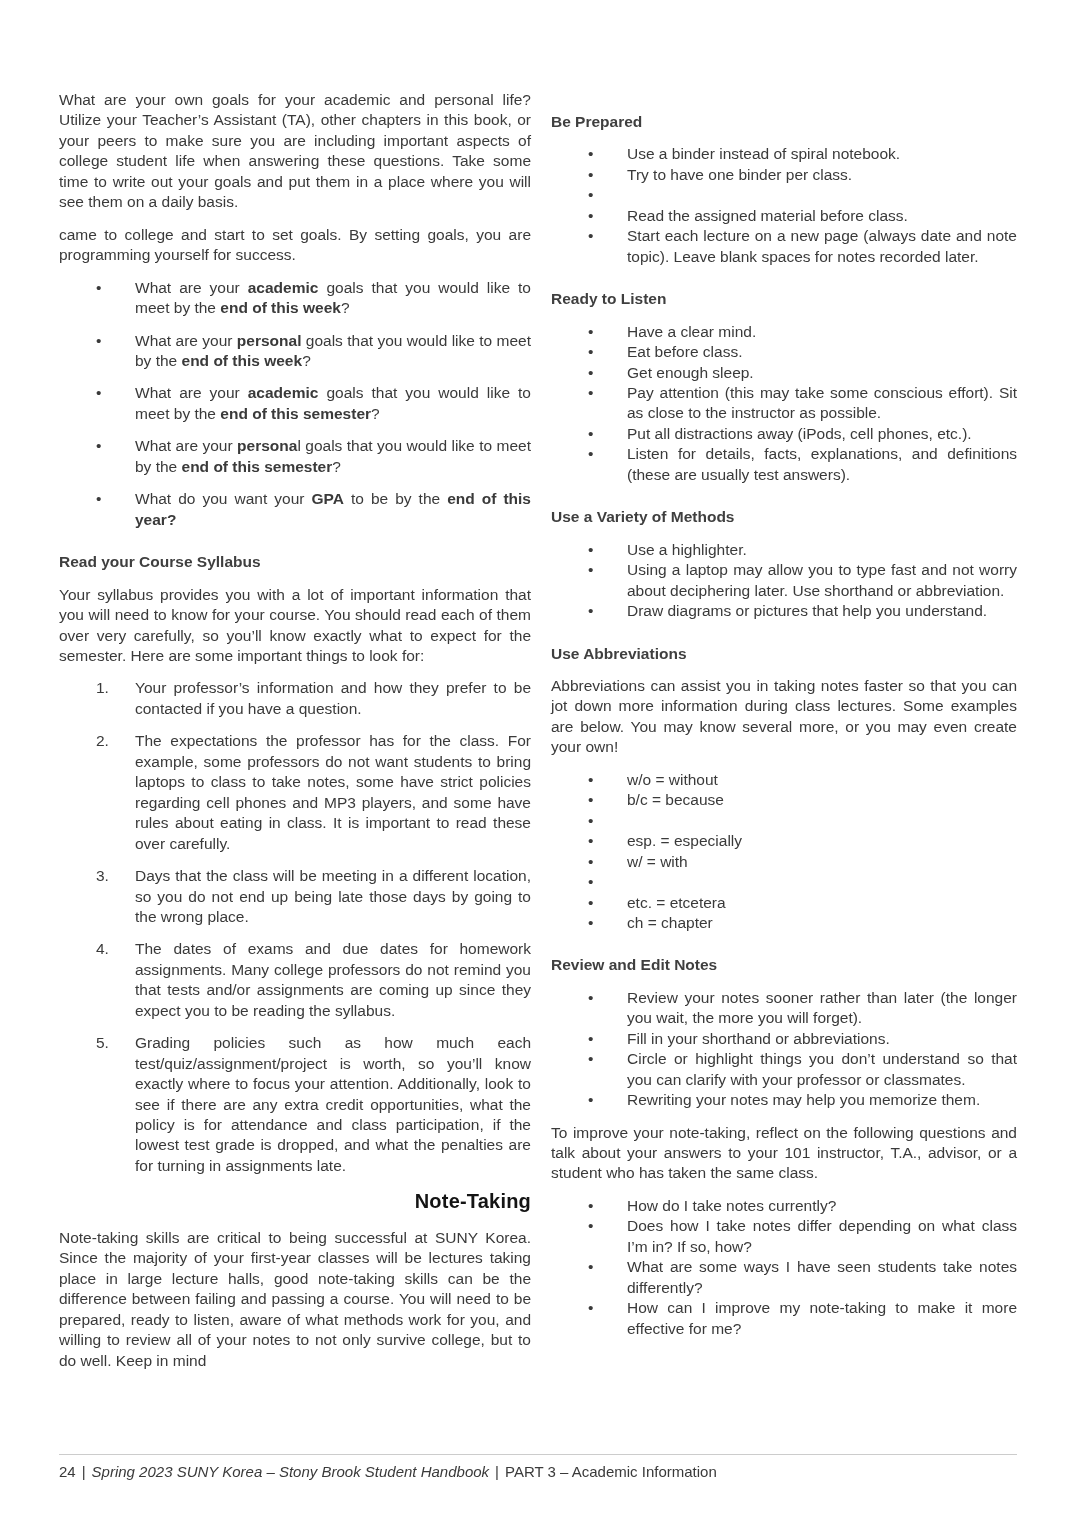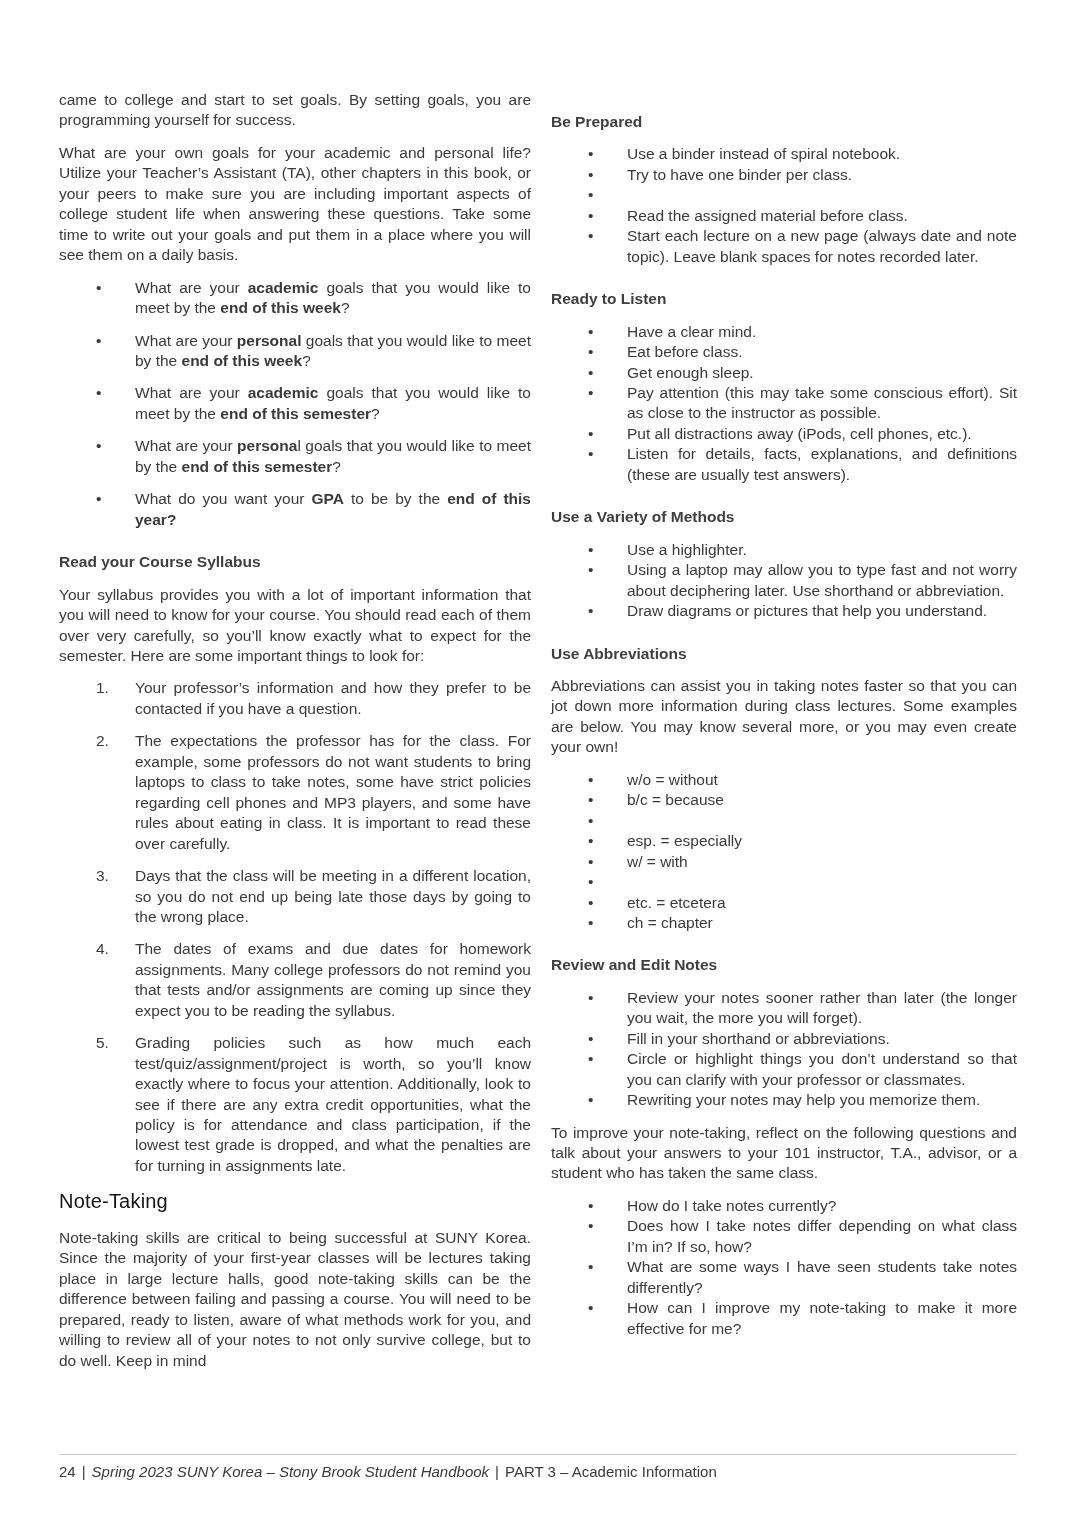--- a/index.html
+++ b/index.html
@@ -40,24 +40,25 @@
     text-align: justify;
   }
   .sub-heading {
     font-size: 15.5px;
     font-weight: bold;
     color: var(--subheading-color, #3f3f3f);
     margin: 22px 0 12px 0;
   }
   .section-heading {
     font-size: 20px;
-    font-weight: normal;
+    font-weight: bold;
     color: var(--heading-color, #141414);
     margin: 10px 0 13px 0;
     letter-spacing: 0.2px;
+    text-align: right;
   }
   ul.doc-list, ol.doc-list {
     list-style: none;
     margin: 0 0 12px 0;
     padding: 0;
   }
   .doc-list li {
     display: flex;
     align-items: flex-start;
   }
@@ -91,22 +92,22 @@
   }
   .footer .sep { margin: 0 6px; }
   .footer .italic { font-style: italic; text-align: right; }
 </style>
 </head>
 <body>
 
 <div class="page">
   <div class="columns">
     <div class="col col-left" id="col-left">
+        <p class="body-p">What are your own goals for your academic and personal life? Utilize your Teacher’s Assistant (TA), other chapters in this book, or your peers to make sure you are including important aspects of college student life when answering these questions. Take some time to write out your goals and put them in a place where you will see them on a daily basis.</p>
         <p class="body-p">came to college and start to set goals. By setting goals, you are programming yourself for success.</p>
-        <p class="body-p">What are your own goals for your academic and personal life? Utilize your Teacher’s Assistant (TA), other chapters in this book, or your peers to make sure you are including important aspects of college student life when answering these questions. Take some time to write out your goals and put them in a place where you will see them on a daily basis.</p>
         <ul class="doc-list spaced">
           <li>
             <span class="marker">•</span>
             <span class="li-text">What are your <strong>academic</strong> goals that you would like to meet by the <strong>end of this week</strong>?</span>
           </li>
           <li>
             <span class="marker">•</span>
             <span class="li-text">What are your <strong>personal</strong> goals that you would like to meet by the <strong>end of this week</strong>?</span>
           </li>
           <li>

